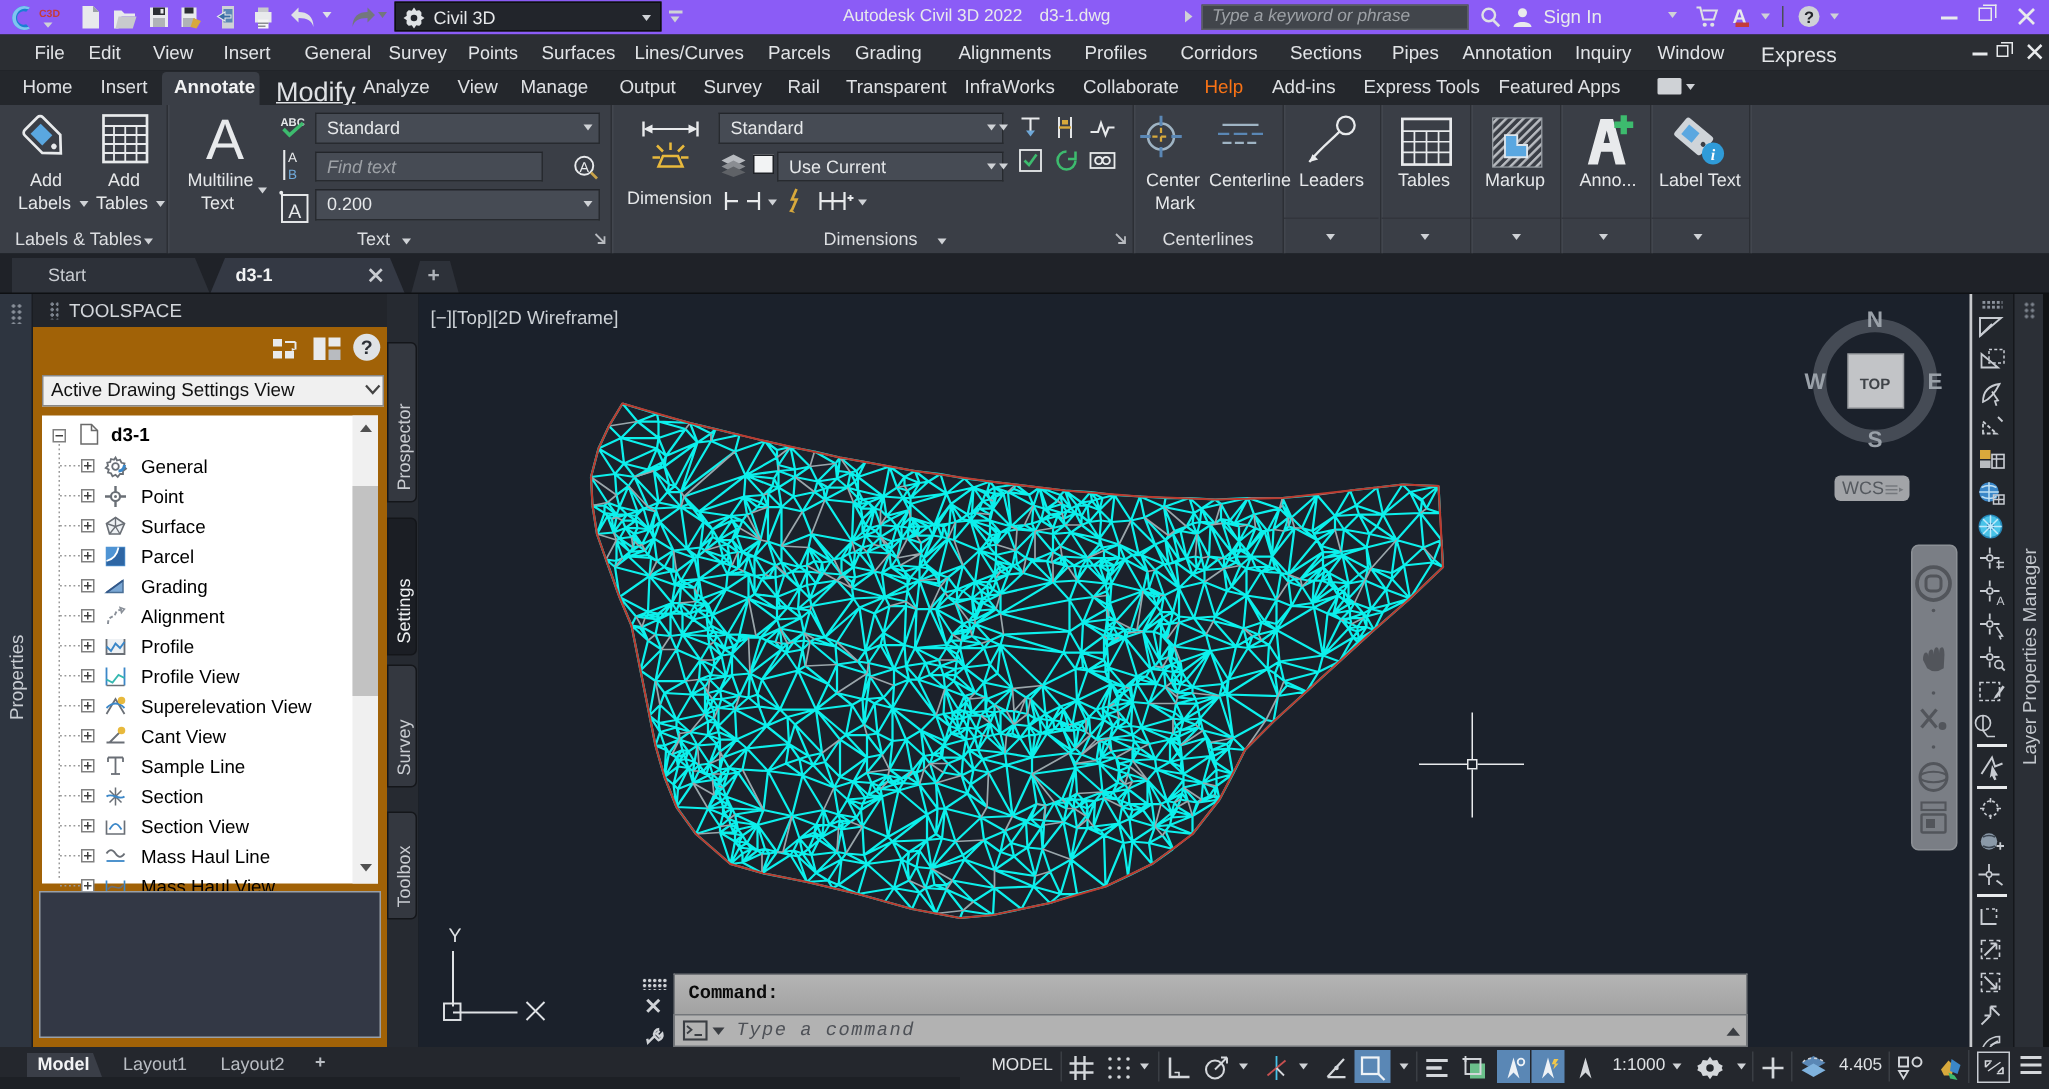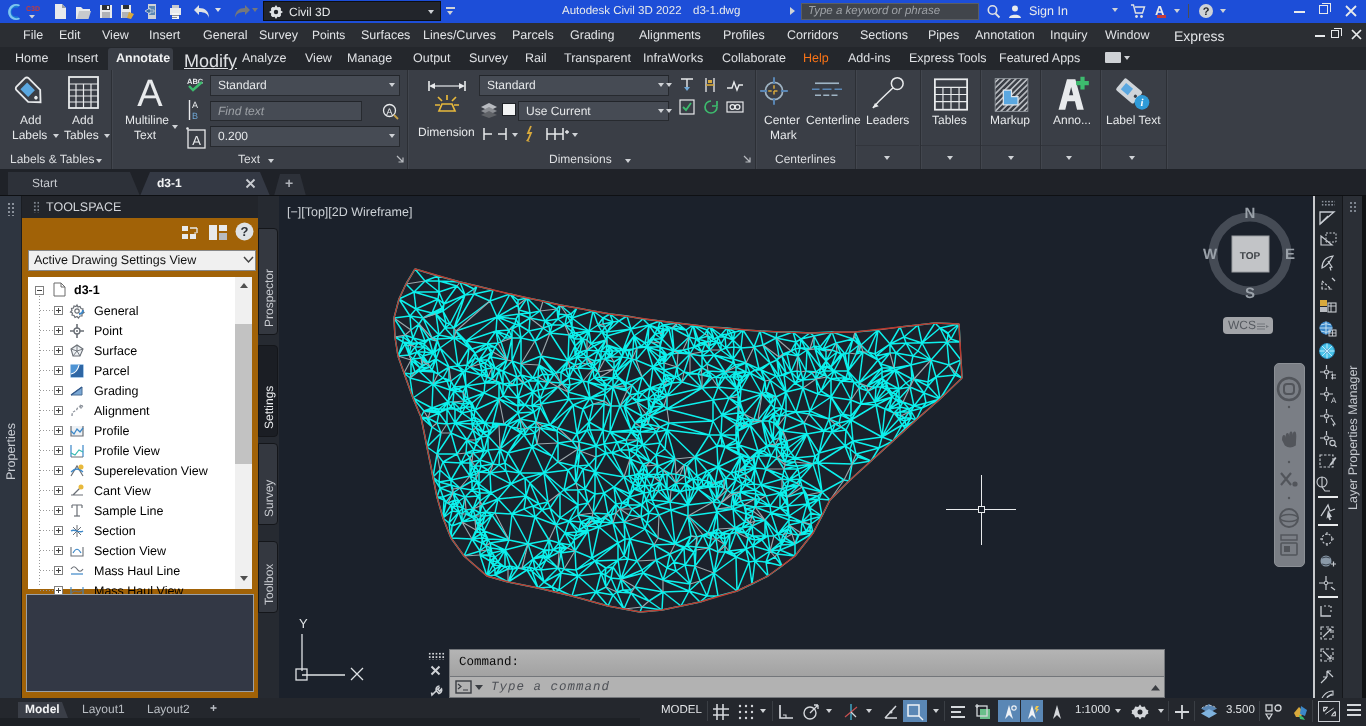--- a/index.html
+++ b/index.html
@@ -5,21 +5,21 @@
 html,body{width:1366px;height:726px;overflow:hidden;background:#15171a;}
 body{font-family:"Liberation Sans",sans-serif;}
 *{-webkit-font-smoothing:antialiased;text-rendering:geometricPrecision;}
 #app{position:relative;width:1366px;height:726px;}
 .abs{position:absolute;}
 svg{display:block;overflow:visible;}
 span.abs{white-space:nowrap;}
 </style></head>
 <body>
 <div id="app">
-<div class="abs" style="left:0;top:0;width:1366px;height:23px;background:#1d4ed8;">
+<div class="abs" style="left:0;top:0;width:1366px;height:23px;background:#8b5cf6;">
       <svg class="abs" style="left:6px;top:2px" width="34" height="20" viewBox="0 0 34 20">
 <path d="M14 3 A8 8 0 1 0 14 17 L11.5 14.2 A4.5 4.5 0 1 1 11.5 5.8 Z" fill="#1a7fd4"></path>
 <path d="M14 3 A8 8 0 1 0 14 17 L13 15.8 A6.2 6.2 0 1 1 13 4.2 Z" fill="#7fc4f0"></path>
 <text x="20" y="9" font-size="7" font-weight="bold" fill="#c43b3b" font-family="Liberation Sans">C3D</text>
 <path d="M23 13 l6 0 l-3 3.5 z" fill="#cfd2d6"></path>
       </svg>
       <svg class="abs" style="left:52px;top:3px" width="17" height="17" viewBox="0 0 17 17">
         <path d="M3 1h7l4 4v11H3z" fill="#e8eaec"></path>
         <path d="M10 1v4h4z" fill="#9aa0a6"></path>
       </svg>
@@ -641,21 +641,21 @@
         <rect x="8" y="179" width="6" height="6" fill="#4e5157"></rect>
       </svg>
       <div class="abs" style="left:149px;top:456px;width:17px;height:8px;background-image:radial-gradient(circle,#cfd2d6 1px,transparent 1.3px);background-size:3.4px 3.4px;"></div>
       <svg class="abs" style="left:151px;top:469px" width="11" height="11" viewBox="0 0 11 11">
         <path d="M1.5 1.5 L9.5 9.5 M9.5 1.5 L1.5 9.5" stroke="#cfd2d6" stroke-width="2"></path>
       </svg>
       <svg class="abs" style="left:151px;top:488px" width="12" height="12" viewBox="0 0 12 12">
 <path d="M2 11 L6 7 M9.5 2 a3.5 3.5 0 0 0 -3.2 4.8 L2 11 l-0.5 -2.5 M6.3 6.8 L9 9.5 a3.5 3.5 0 0 0 2.5 -4.5 l-2 2 -1.8 -1.8 2 -2" fill="none" stroke="#cfd2d6" stroke-width="1.6"></path>
       </svg>
       <div class="abs" style="left:170px;top:453px;width:716px;height:27px;background:linear-gradient(#b4b4b4,#a2a2a2);border:1px solid #73767a;border-bottom:none;"></div>
-      <span class="abs" style="left:180px;top:459px;font-size:12.5px;font-family:'Liberation Mono',monospace;color:#0a0a0a;">Command:</span>
+      <span class="abs" style="left:180px;top:459px;font-size:12.5px;font-family:'Liberation Mono',monospace;color:#0a0a0a;font-weight:bold;">Command:</span>
       <div class="abs" style="left:170px;top:480px;width:716px;height:22px;background:#b2b2b2;border:1px solid #73767a;"></div>
       <svg class="abs" style="left:176px;top:484px" width="17" height="14" viewBox="0 0 17 14">
 <rect x="1" y="1" width="15" height="12" fill="none" stroke="#3a3d42" stroke-width="1.4"></rect>
         <path d="M3 4 l3 2.5 -3 2.5 M8 10 h5" stroke="#3a3d42" stroke-width="1.2" fill="none"></path>
       </svg>
       <div class="abs" style="left:196px;top:489px;width:0;height:0;border-left:4px solid transparent;border-right:4px solid transparent;border-top:5px solid #3a3d42;"></div>
       <span class="abs" style="left:212px;top:484px;font-size:12.5px;font-style:italic;font-family:'Liberation Mono',monospace;letter-spacing:1px;color:#4e5157;">Type a command</span>
       <svg class="abs" style="left:872px;top:489px" width="9" height="6" viewBox="0 0 9 6">
         <path d="M0 5.5 L4.5 0 L9 5.5" fill="#3a3d42"></path>
       </svg>
@@ -859,21 +859,21 @@
       <div class="abs" style="left:1168px;top:3px;width:1px;height:20px;background:#3a3e44;"></div>
       <svg class="abs" style="left:1173px;top:5px" width="18" height="18" viewBox="0 0 18 18">
         <path d="M9 2 V16 M2 9 H16" stroke="#d4d7db" stroke-width="1.8"></path>
       </svg>
       <div class="abs" style="left:1194px;top:3px;width:1px;height:20px;background:#3a3e44;"></div>
       <svg class="abs" style="left:1200px;top:5px" width="18" height="18" viewBox="0 0 18 18">
         <path d="M9 1 L17 5.5 L9 10 L1 5.5 Z" fill="#5a87b5"></path>
         <path d="M9 6 L17 10.5 L9 15 L1 10.5 Z" fill="#7fb2dd"></path>
         <path d="M2 5 a8 5 0 0 1 14 0" fill="none" stroke="#cfd2d6" stroke-width="1" stroke-dasharray="2 2"></path>
       </svg>
-      <span class="abs" style="left:1226px;top:6px;font-size:11.5px;">3.500</span>
+      <span class="abs" style="left:1226px;top:6px;font-size:11.5px;">4.405</span>
       <div class="abs" style="left:1259px;top:3px;width:1px;height:20px;background:#3a3e44;"></div>
       <svg class="abs" style="left:1264px;top:5px" width="18" height="18" viewBox="0 0 18 18">
         <rect x="2" y="2" width="6" height="6" fill="none" stroke="#d4d7db" stroke-width="1.3"></rect>
         <circle cx="14" cy="5" r="3" fill="none" stroke="#d4d7db" stroke-width="1.3"></circle>
         <path d="M5 16 l3 -5 h-6 z" fill="none" stroke="#d4d7db" stroke-width="1.2"></path>
       </svg>
       <svg class="abs" style="left:1291px;top:5px" width="18" height="18" viewBox="0 0 18 18">
         <path d="M3 10 l5 -6 4 4 -2 6 -5 0 z" fill="#d8a93c"></path>
         <path d="M10 3 l6 4 -2 6 -5 -2 z" fill="#3b87c8"></path>
         <path d="M8 12 l4 2 2 3 -5 -1 z" fill="#3dbb6e"></path>

